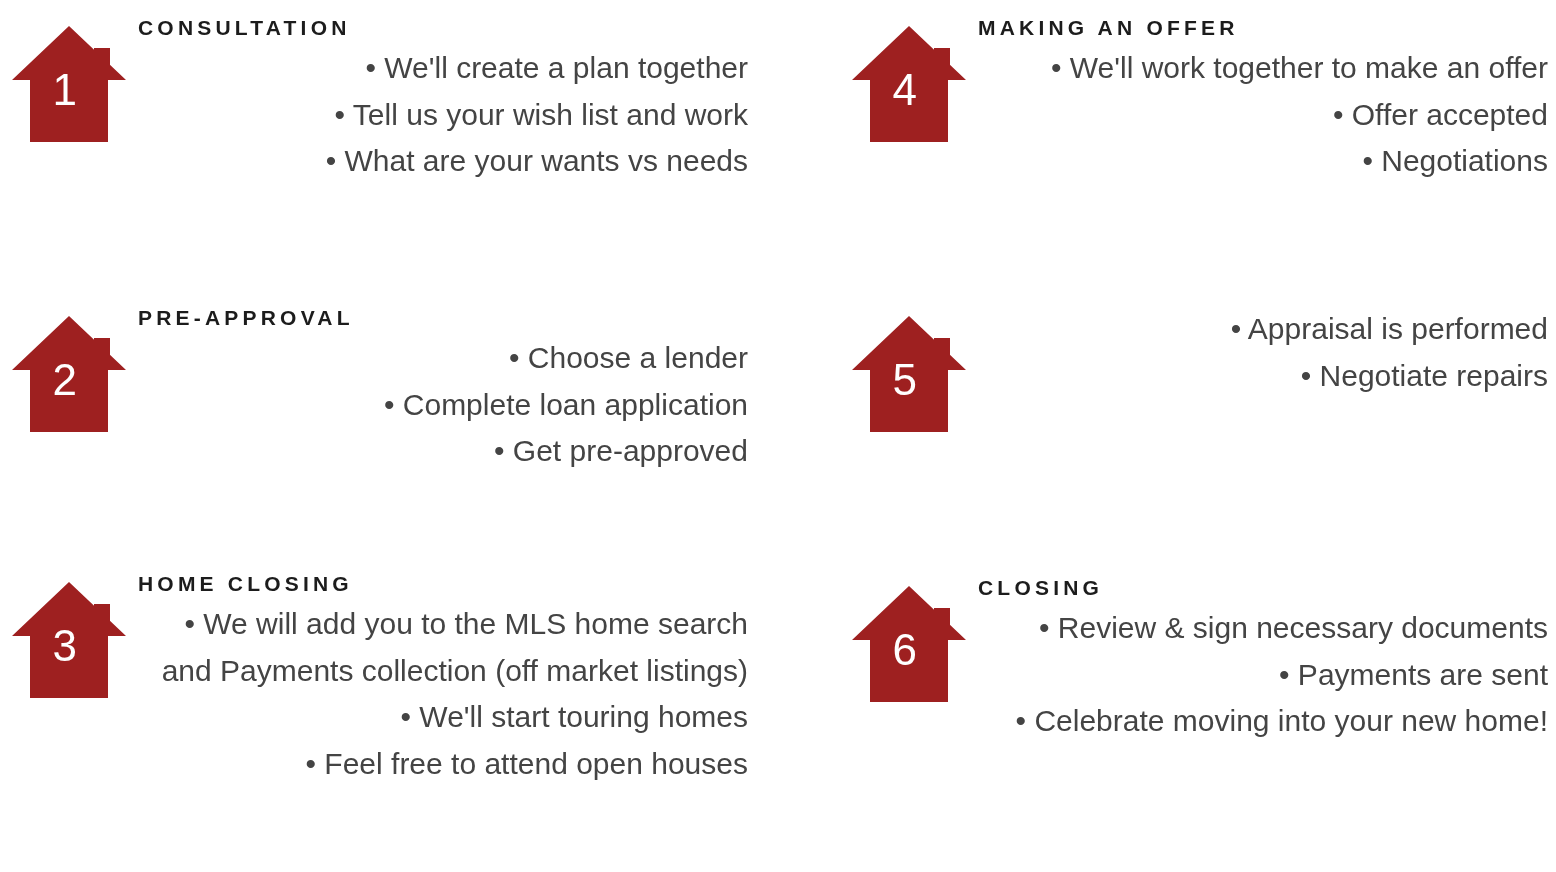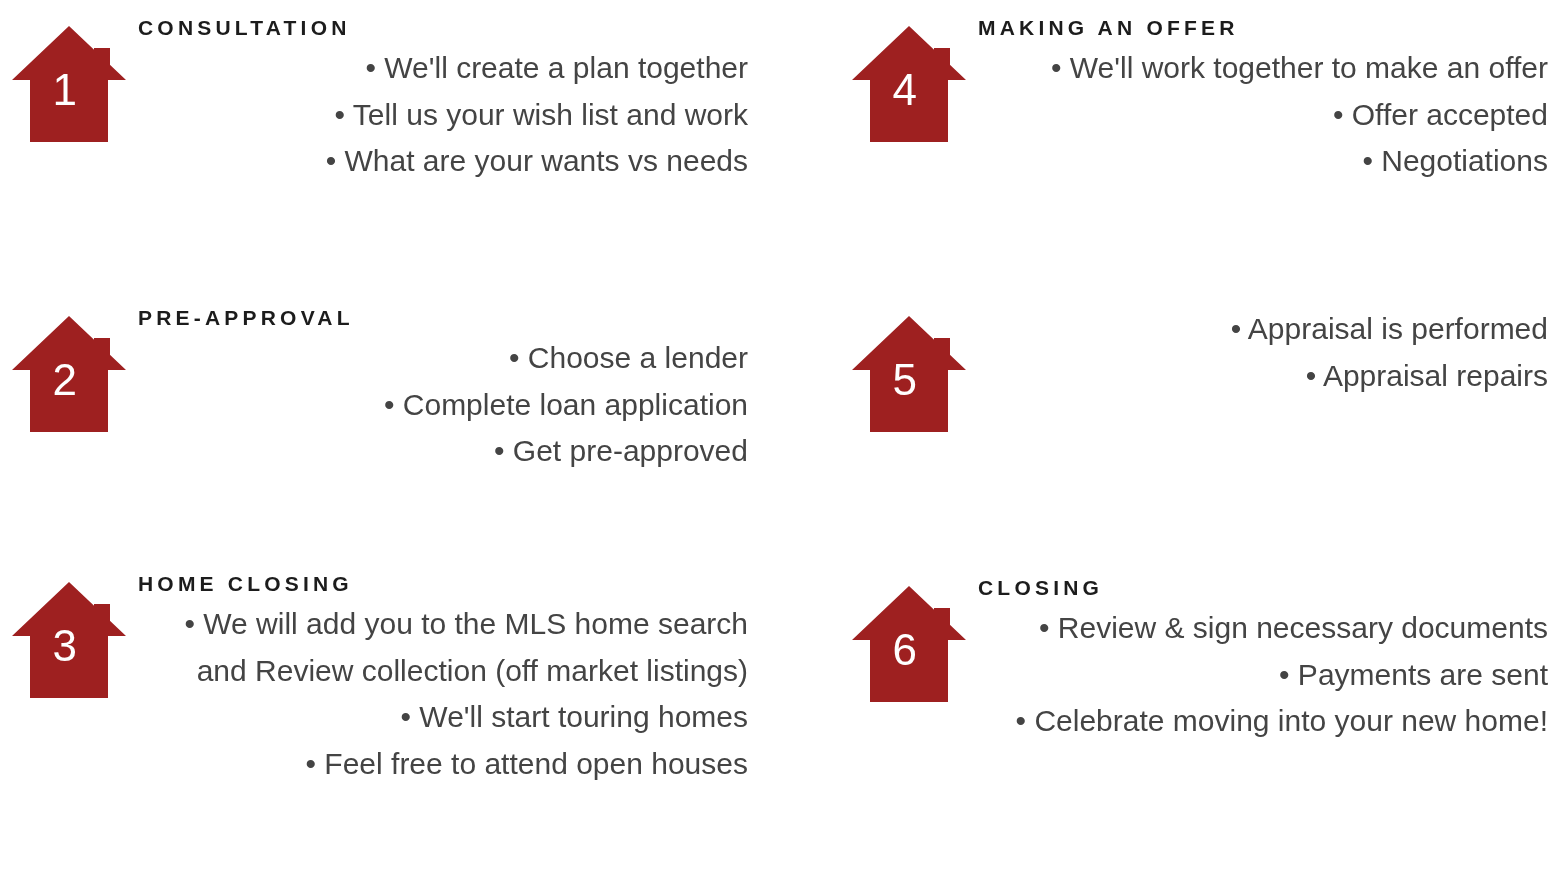--- a/index.html
+++ b/index.html
@@ -150,21 +150,21 @@
         <div class="house">
           <svg width="122" height="130" viewBox="0 0 122 130" xmlns="http://www.w3.org/2000/svg">
             <path d="M61 2 L118 56 L100 56 L100 118 L22 118 L22 56 L4 56 Z" fill="#9e2020"></path>
             <rect x="86" y="24" width="16" height="28" fill="#9e2020"></rect>
           </svg>
           <div class="num">3</div>
         </div>
       </div>
       <div class="content">
         <h2 class="step-title">HOME CLOSING</h2>
-        <p class="bullet">• We will add you to the MLS home search and Review collection (off market listings)</p>
+        <p class="bullet">• We will add you to the MLS home search and Payments collection (off market listings)</p>
         <p class="bullet">• We'll start touring homes</p>
         <p class="bullet">• Feel free to attend open houses</p>
       </div>
     </div>
 
   </div>
 
   <div class="column column-right">
 
     <div class="step step-4">
@@ -190,21 +190,21 @@
         <div class="house">
           <svg width="122" height="130" viewBox="0 0 122 130" xmlns="http://www.w3.org/2000/svg">
             <path d="M61 2 L118 56 L100 56 L100 118 L22 118 L22 56 L4 56 Z" fill="#9e2020"></path>
             <rect x="86" y="24" width="16" height="28" fill="#9e2020"></rect>
           </svg>
           <div class="num">5</div>
         </div>
       </div>
       <div class="content">
         <p class="bullet">• Appraisal is performed</p>
-        <p class="bullet">• Appraisal repairs</p>
+        <p class="bullet">• Negotiate repairs</p>
       </div>
     </div>
 
     <div class="step step-6">
       <div class="icon-wrap">
         <div class="house">
           <svg width="122" height="130" viewBox="0 0 122 130" xmlns="http://www.w3.org/2000/svg">
             <path d="M61 2 L118 56 L100 56 L100 118 L22 118 L22 56 L4 56 Z" fill="#9e2020"></path>
             <rect x="86" y="24" width="16" height="28" fill="#9e2020"></rect>
           </svg>

